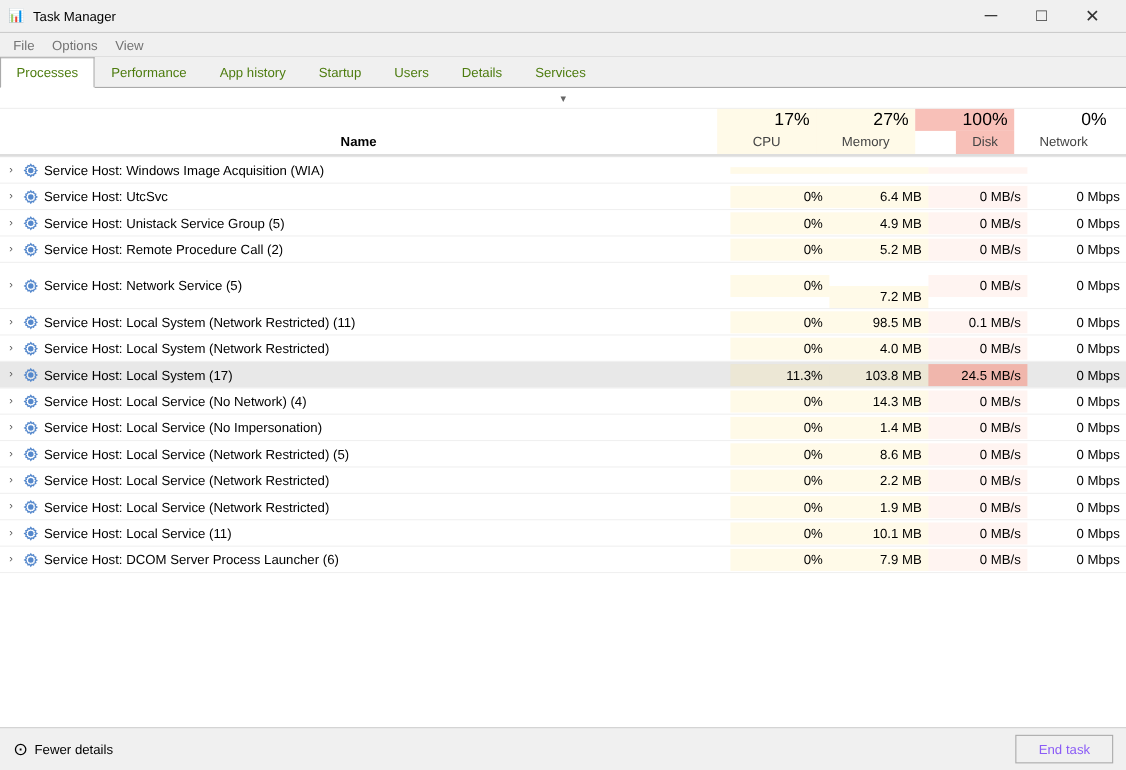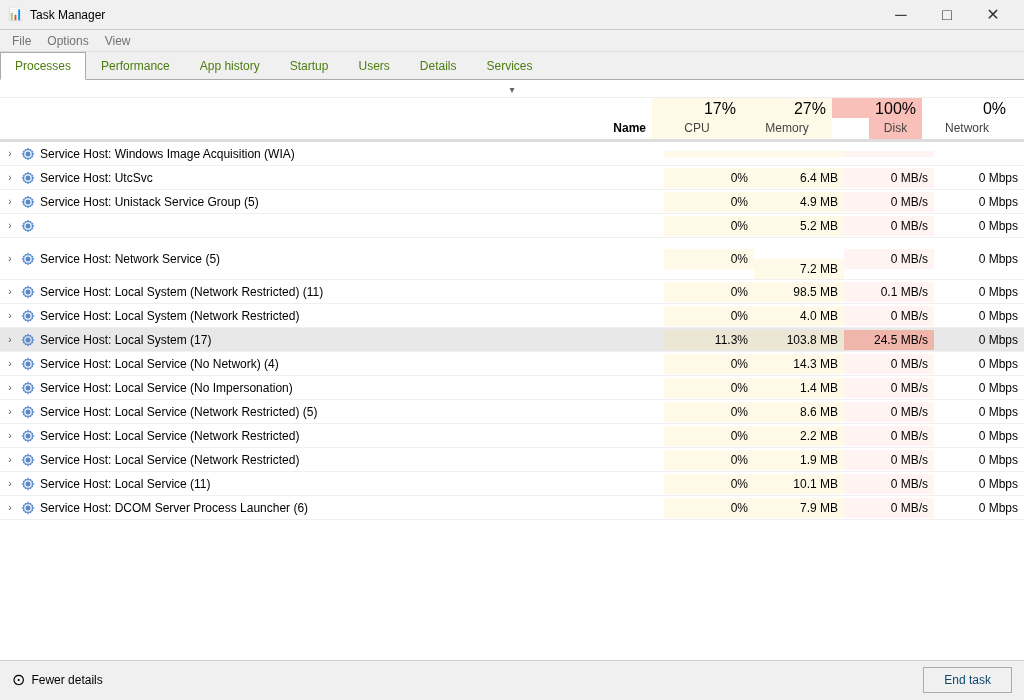--- a/index.html
+++ b/index.html
@@ -174,38 +174,38 @@
       cursor: pointer;
       color: #000;
       font-size: 12px;
     }
     .end-task-btn {
       background: #f0f0f0;
       border: 1px solid #aaa;
       padding: 5px 20px;
       font-size: 12px;
       cursor: pointer;
-      color: #0c4a6e;
+      color: #8b5cf6;
     }
 
     .col-headers-row {
       display: grid;
       grid-template-columns: 1fr 90px 90px 90px 90px 12px;
       border-bottom: 2px solid #ddd;
       background: #fff;
     }
     .ch {
       font-size: 12px;
       color: #444;
       padding: 3px 6px 4px 6px;
       text-align: center;
       cursor: pointer;
       user-select: none;
     }
-    .ch.name { text-align: right; color: #000; font-weight: 600; }
+    .ch.name { text-align: center; color: #000; font-weight: 600; }
   </style>
 </head>
 <body>
 
 <div class="title-bar">
   <span class="title-bar-icon">📊</span>
   <span class="title-bar-title">Task Manager</span>
   <div class="title-bar-controls">
     <button class="title-btn">─</button>
     <button class="title-btn">□</button>
@@ -305,20 +305,21 @@
   </div>
       <div class="table-row">
     <div class="name-cell cell">
       <span class="expand-arrow">›</span>
       <span class="proc-icon">
         <svg width="14" height="14" viewBox="0 0 14 14">
           <circle cx="7" cy="7" r="2.5" fill="#5588cc"></circle>
           <path d="M7 1.5 L8 3 L9.5 2.5 L10 4 L11.5 4.5 L11 6 L12.5 7 L11 8 L11.5 9.5 L10 10 L9.5 11.5 L8 11 L7 12.5 L6 11 L4.5 11.5 L4 10 L2.5 9.5 L3 8 L1.5 7 L3 6 L2.5 4.5 L4 4 L4.5 2.5 L6 3 Z" fill="none" stroke="#5588cc" stroke-width="1.2"></path>
         </svg>
       </span>
+      <span class="proc-name">Service Host: Remote Procedure Call (2)</span>
     </div>
     <div class="cell right" style="background:rgba(255,230,130,0.18);">0%</div>
     <div class="cell right" style="background:rgba(255,230,130,0.18);">5.2 MB</div>
     <div class="cell right" style="background:rgba(255,150,120,0.1);">0 MB/s</div>
     <div class="cell right">0 Mbps</div>
   </div>
       <div class="table-row">
     <div class="name-cell cell">
       <span class="expand-arrow">›</span>
       <span class="proc-icon">

